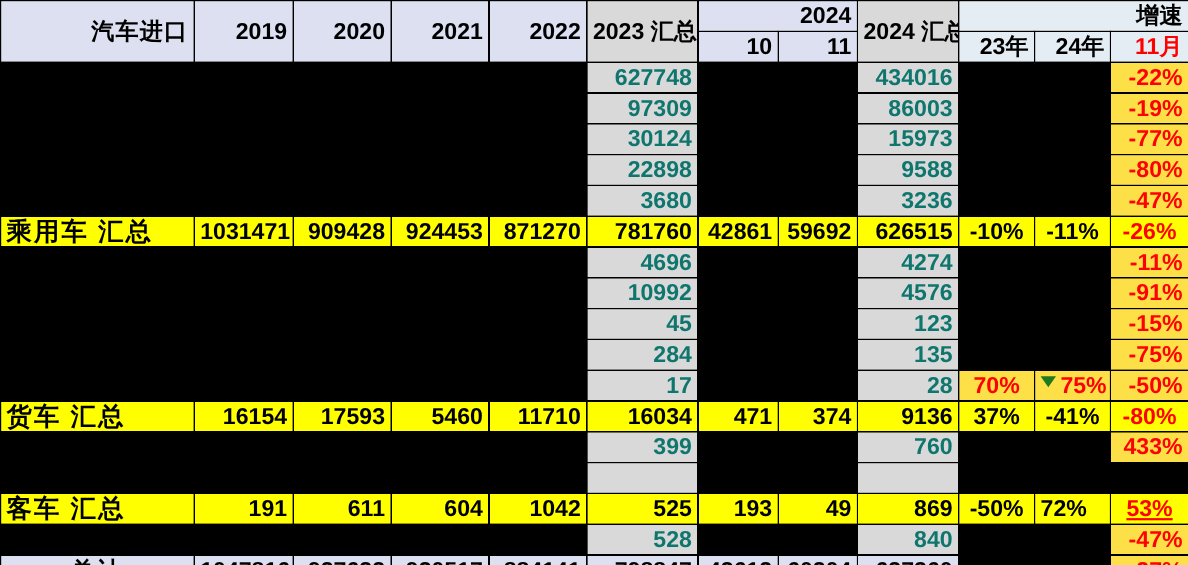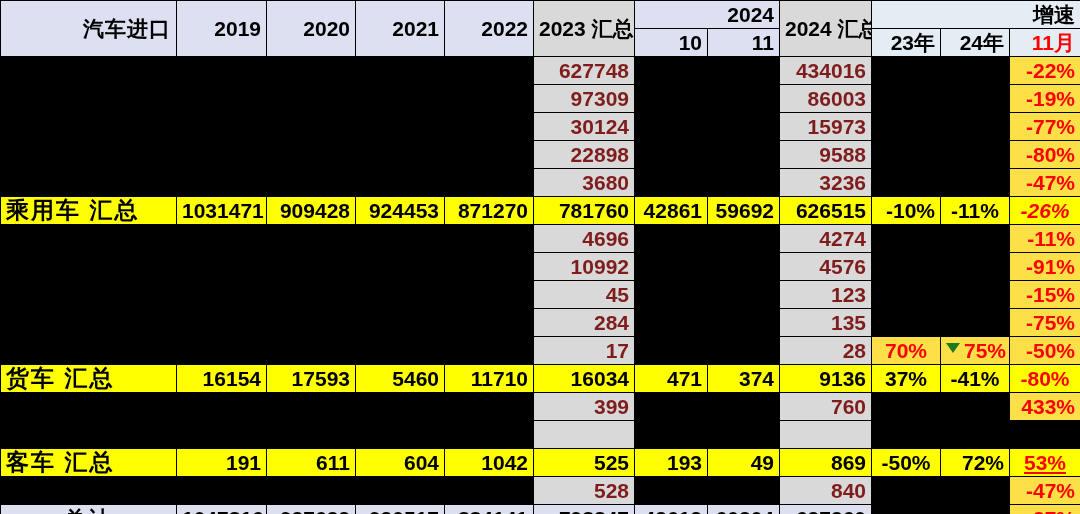--- a/index.html
+++ b/index.html
@@ -55,21 +55,21 @@
     font-size:22px;
     border:1px solid #9aa0bb;
   }
   .hdr-red{ color:#ff0000; }
   .hdr-name{ font-size:23px; letter-spacing:1px; }
 
   
   .blank{ background:#000; border:1px solid #000; }
   .gray{
     background:#d9d9d9;
-    color:#7f1d1d;
+    color:#0f766e;
     border:1px solid #a6a6a6;
     font-weight:normal;
     font-size:21px;
   }
   .gray.empty{ color:#d9d9d9; }
   .yellow{
     background:#ffff00;
     color:#000;
     border:1px solid #cfcf00;
     font-weight:bold;
@@ -266,23 +266,23 @@
         <tr>
           <td class="yellow label">乘用车 汇总</td>
           <td class="yellow">1031471</td>
           <td class="yellow">909428</td>
           <td class="yellow">924453</td>
           <td class="yellow">871270</td>
           <td class="yellow">781760</td>
           <td class="yellow">42861</td>
           <td class="yellow">59692</td>
           <td class="yellow">626515</td>
-          <td class="yellow" style="text-align: right;">-10%</td>
+          <td class="yellow" style="text-align: center;">-10%</td>
           <td class="yellow" style="text-align: center;">-11%</td>
-          <td class="yellow red" style="text-align: center; font-style: italic;">-26%</td>
+          <td class="yellow red" style="text-align: center;">-26%</td>
         </tr>
         <tr>
           <td class="blank"></td>
           <td class="blank"></td>
           <td class="blank"></td>
           <td class="blank"></td>
           <td class="blank"></td>
           <td class="gray">4696</td>
           <td class="blank"></td>
           <td class="blank"></td>
@@ -393,21 +393,21 @@
           <td class="yellow label">客车 汇总</td>
           <td class="yellow">191</td>
           <td class="yellow">611</td>
           <td class="yellow">604</td>
           <td class="yellow">1042</td>
           <td class="yellow">525</td>
           <td class="yellow">193</td>
           <td class="yellow">49</td>
           <td class="yellow">869</td>
           <td class="yellow" style="text-align: center;">-50%</td>
-          <td class="yellow" style="text-align: right;">72%</td>
+          <td class="yellow" style="text-align: left;">72%</td>
           <td class="yellow red" style="text-align: center; text-decoration: underline;">53%</td>
         </tr>
         <tr>
           <td class="blank"></td>
           <td class="blank"></td>
           <td class="blank"></td>
           <td class="blank"></td>
           <td class="blank"></td>
           <td class="gray">528</td>
           <td class="blank"></td>

